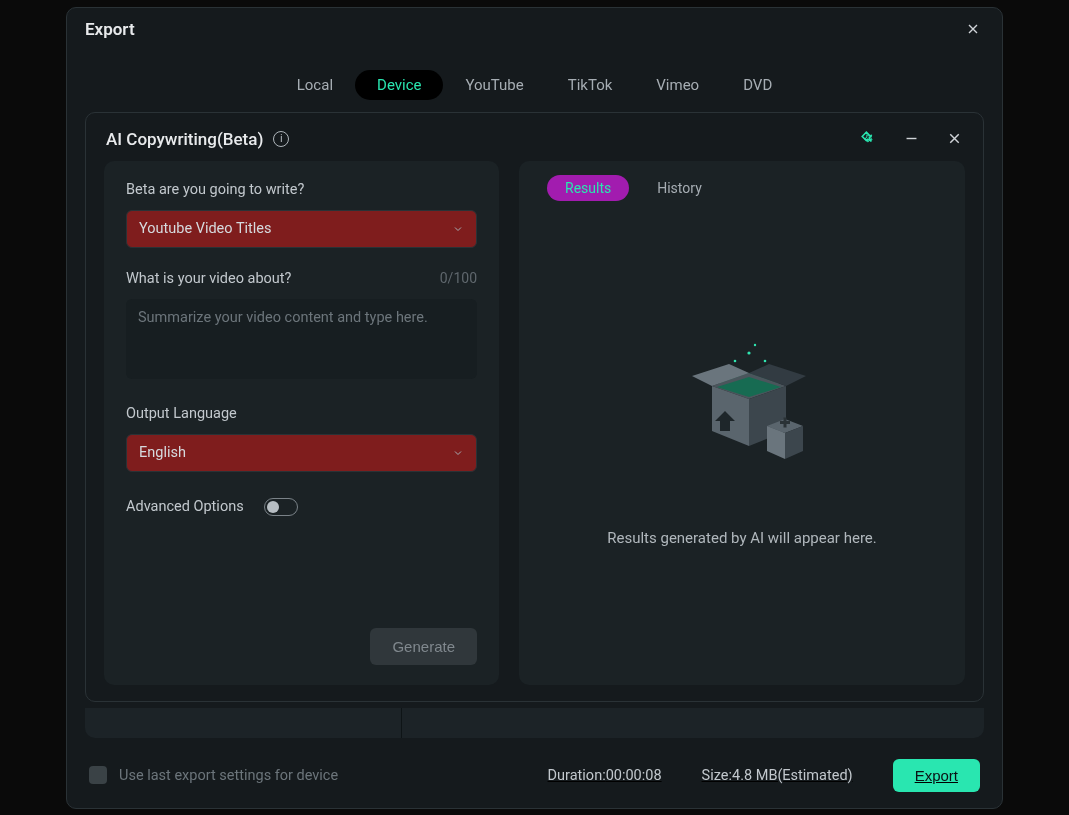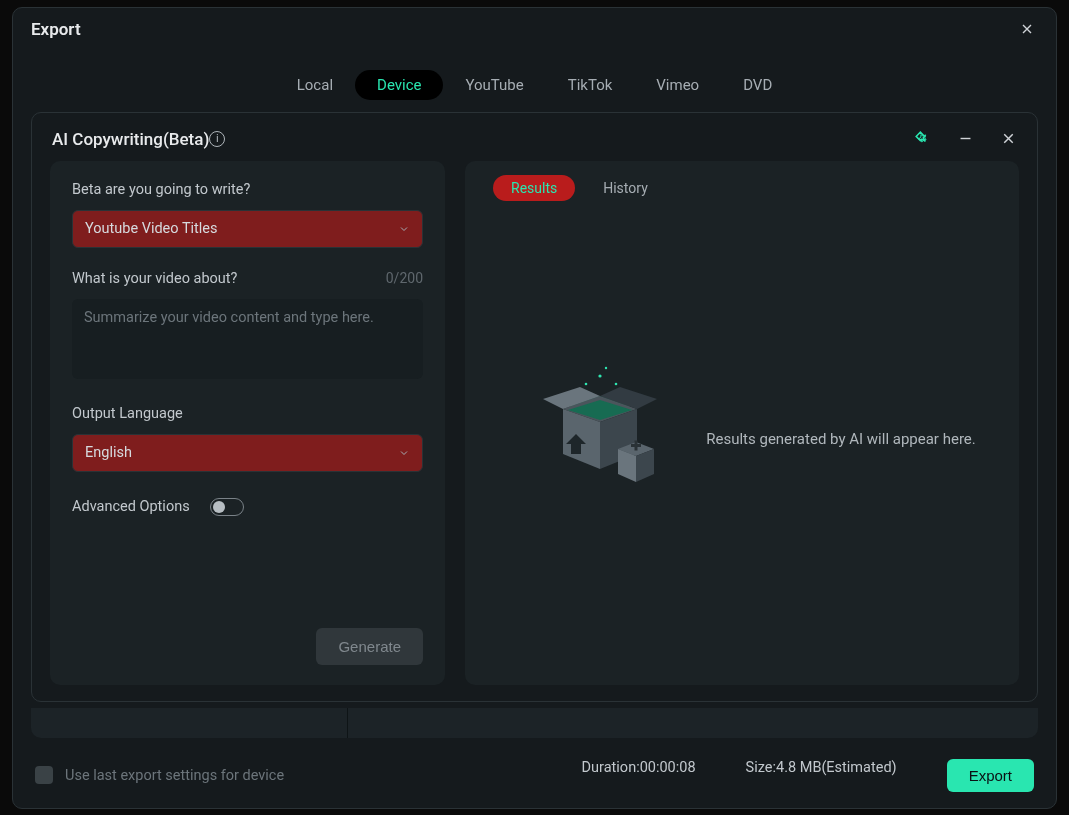--- a/index.html
+++ b/index.html
@@ -7,21 +7,21 @@
     width: 1069px;
     height: 815px;
     background: #0a0a0a;
     font-family: -apple-system, BlinkMacSystemFont, "Segoe UI", Roboto, Arial, sans-serif;
     display: flex;
     align-items: center;
     justify-content: center;
     overflow: hidden;
   }
   .modal {
-    width: 1045px;
+    width: 937px;
     height: 802px;
     background: #151a1d;
     border: 1px solid #2a3236;
     border-radius: 10px;
     position: relative;
     display: flex;
     flex-direction: column;
   }
   .modal-header {
     padding: 10px 18px 8px 18px;
@@ -77,20 +77,21 @@
   }
   .panel-header {
     display: flex;
     align-items: center;
     justify-content: space-between;
     padding: 4px 2px 12px 2px;
   }
   .panel-title-wrap {
     display: flex;
     align-items: center;
+    gap: 10px;
   }
   .panel-title {
     color: #e8eaec;
     font-size: 17px;
     font-weight: 500;
   }
   .panel-title-icon {
     width: 16px; height: 16px;
     border: 1.5px solid #aeb5ba;
     border-radius: 50%;
@@ -227,27 +228,27 @@
     margin-bottom: 12px;
   }
   .sub-tab {
     color: #a6adb3;
     font-size: 14px;
     padding: 5px 18px;
     border-radius: 16px;
     cursor: pointer;
   }
   .sub-tab.active {
-    background: #b91c1c;
+    background: #a21caf;
     color: #29e6b0;
   }
   .results-body {
     flex: 1;
     display: flex;
-    flex-direction: row;
+    flex-direction: column;
     align-items: center;
     justify-content: center;
     gap: 28px;
   }
   .box-illus {
     width: 170px;
     height: 170px;
     position: relative;
   }
   .results-msg {
@@ -273,21 +274,23 @@
     background: #3a4246;
     border-radius: 4px;
     cursor: pointer;
   }
   .footer-left-label {
     color: #6c757b;
     font-size: 14.5px;
   }
   .footer-right {
     display: flex;
-    gap: 50px;
+    align-items: center;
+    gap: 40px;
+    text-decoration: underline;
   }
   .meta {
     color: #c2c8cd;
     font-size: 14.5px;
   }
   .export-btn {
     background: #29e6b0;
     color: #0a1214;
     border: none;
     border-radius: 6px;
@@ -369,21 +372,21 @@
         <div class="field-label">Beta are you going to write?</div>
         <div class="select">
           <span>Youtube Video Titles</span>
           <svg viewBox="0 0 24 24" fill="none" stroke="currentColor" stroke-width="2">
               <path d="M6 9l6 6 6-6"></path>
             </svg>
         </div>
 
         <div class="field-label field-label-row">
           <span>What is your video about?</span>
-          <span class="counter">0/200</span>
+          <span class="counter">0/100</span>
         </div>
         <textarea class="textarea" placeholder="Summarize your video content and type here." style=""></textarea>
 
         <div class="field-label">Output Language</div>
         <div class="select" style="margin-bottom:0">
           <span>English</span>
           <svg viewBox="0 0 24 24" fill="none" stroke="currentColor" stroke-width="2">
               <path d="M6 9l6 6 6-6"></path>
             </svg>
         </div>

